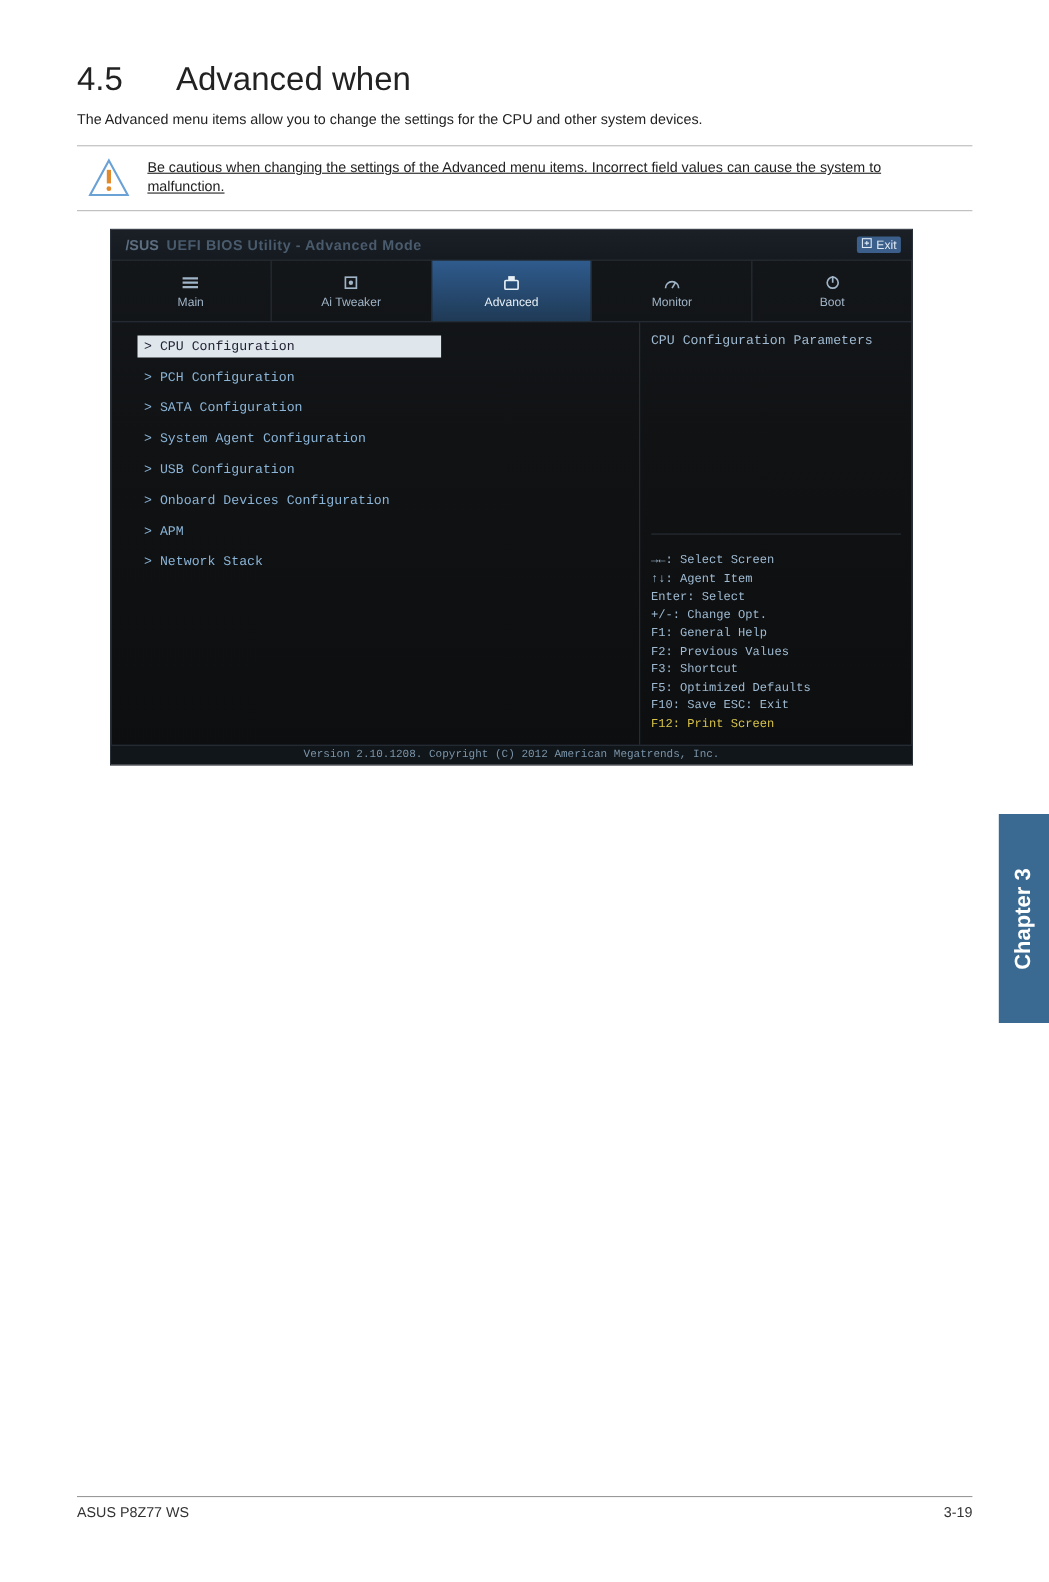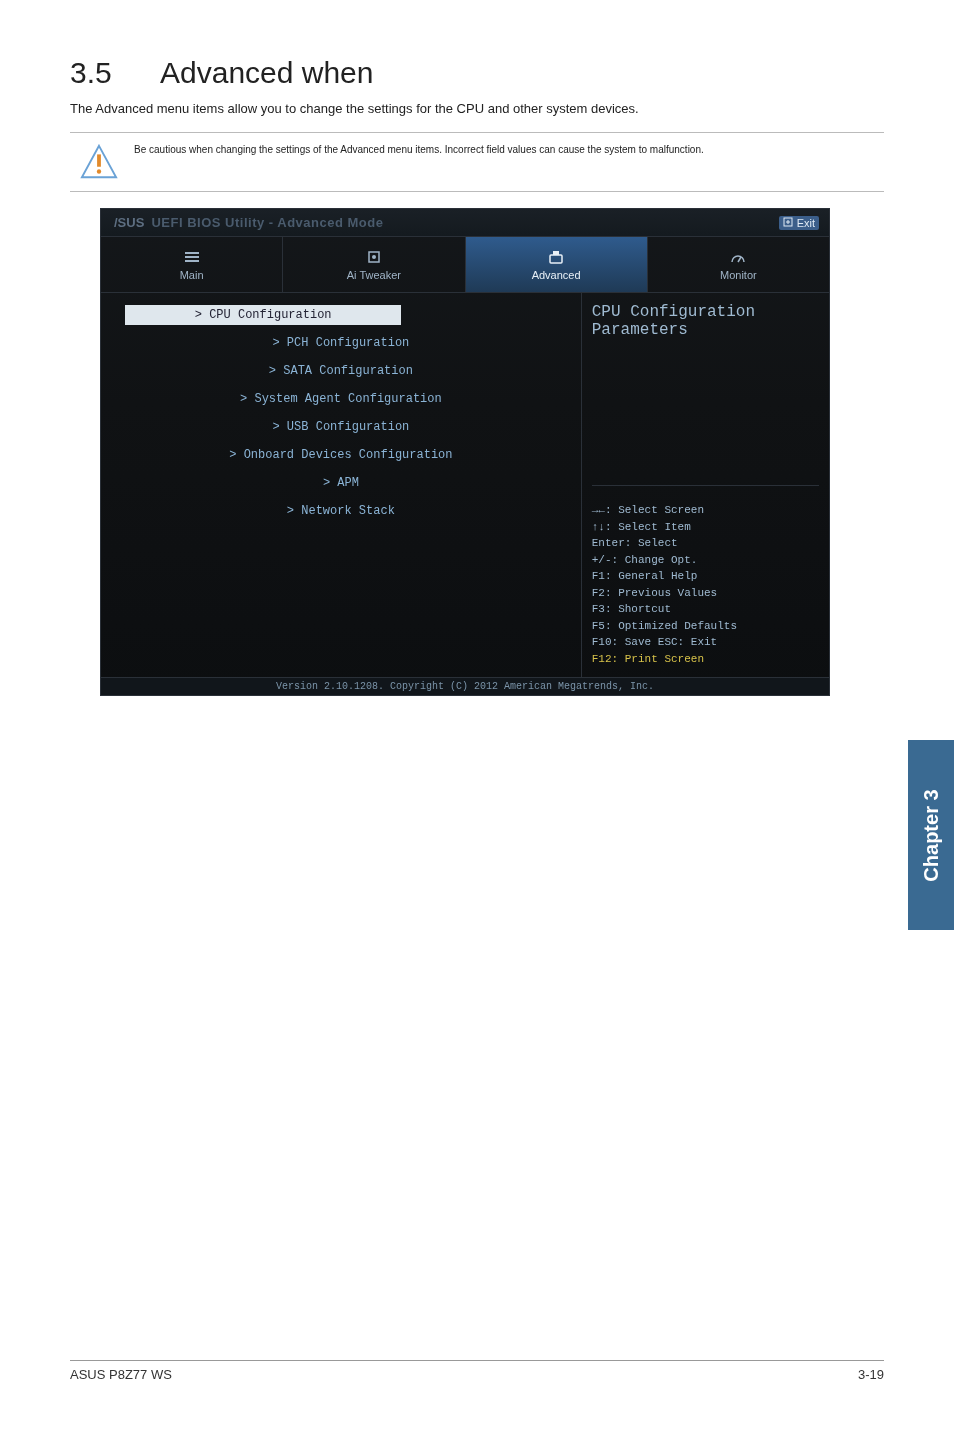--- a/index.html
+++ b/index.html
@@ -36,23 +36,24 @@
     padding: 10px 0 10px 0;
     margin-left: 0px;
   }
   .note-icon {
     width: 38px; height: 38px;
     flex: 0 0 38px;
     position: relative;
     margin-left: 10px;
   }
   .note-text {
-    font-size: 10px;
+    font-size: 13px;
     line-height: 1.4;
     padding-right: 10px;
+    text-decoration: underline;
   }
 
   
   .bios {
     margin: 16px 0 0 30px;
     width: 730px;
     height: 488px;
     background: linear-gradient(#14171a 0%, #101214 40%, #0c0e10 100%);
     position: relative;
     font-family: "Courier New", monospace;
@@ -105,21 +106,20 @@
   }
   .tab-icon { width: 18px; height: 16px; display:flex; align-items:center; justify-content:center; }
   .bios-body {
     display: flex;
     height: calc(100% - 28px - 56px - 18px);
   }
   .bios-left {
     flex: 1.9;
     padding: 12px 24px;
     position: relative;
-    text-align: center;
   }
   .bios-right {
     flex: 1;
     border-left: 1px solid #2a3038;
     padding: 10px 10px;
     display: flex;
     flex-direction: column;
   }
   .menu-item {
     padding: 3px 6px;
@@ -127,21 +127,21 @@
     color: #8bb4d6;
     font-size: 12px;
   }
   .menu-item.selected {
     background: #dfe7ed;
     color: #223;
     width: 64%;
   }
   .right-title {
     color: #9fbad1;
-    font-size: 16px;
+    font-size: 12px;
     margin-bottom: 8px;
   }
   .right-help {
     margin-top: auto;
     border-top: 1px solid #2a3038;
     padding-top: 16px;
     color: #9fbad1;
     font-size: 11px;
     line-height: 1.5;
   }
@@ -187,21 +187,21 @@
     justify-content: space-between;
     font-size: 13px;
     color: #333;
   }
 </style>
 </head>
 <body>
 
 <div class="page">
   <h1 class="section-title">
-    <span class="num">3.5</span><span>Advanced when</span>
+    <span class="num">4.5</span><span>Advanced when</span>
   </h1>
   <p class="intro">The Advanced menu items allow you to change the settings for the CPU and other system devices.</p>
 
   <div class="note-block">
     <div class="note-icon">
       <svg viewBox="0 0 40 40" width="38" height="38">
         <polygon points="20,3 38,36 2,36" fill="none" stroke="#6aa2d6" stroke-width="2"></polygon>
         <rect x="18" y="12" width="4" height="13" fill="#e28a2b"></rect>
         <circle cx="20" cy="30" r="2.3" fill="#e28a2b"></circle>
       </svg>
@@ -258,38 +258,47 @@
         </div>
         <div class="bios-tab">
           <div class="tab-icon">
             <svg width="18" height="16" viewBox="0 0 18 16">
               <path d="M3 13 A6 6 0 0 1 15 13" fill="none" stroke="currentColor" stroke-width="1.5"></path>
               <line x1="9" y1="13" x2="12" y2="8" stroke="currentColor" stroke-width="1.5"></line>
             </svg>
           </div>
           <div>Monitor</div>
         </div>
+        <div class="bios-tab">
+          <div class="tab-icon">
+            <svg width="18" height="16" viewBox="0 0 18 16">
+              <circle cx="9" cy="8" r="5" fill="none" stroke="currentColor" stroke-width="1.5"></circle>
+              <line x1="9" y1="2" x2="9" y2="8" stroke="currentColor" stroke-width="1.5"></line>
+            </svg>
+          </div>
+          <div>Boot</div>
+        </div>
       </div>
 
     <div class="bios-body">
       <div class="bios-left" id="bios-menu">
           <div class="menu-item selected">&gt; CPU Configuration</div>
           <div class="menu-item">&gt; PCH Configuration</div>
           <div class="menu-item">&gt; SATA Configuration</div>
           <div class="menu-item">&gt; System Agent Configuration</div>
           <div class="menu-item">&gt; USB Configuration</div>
           <div class="menu-item">&gt; Onboard Devices Configuration</div>
           <div class="menu-item">&gt; APM</div>
           <div class="menu-item">&gt; Network Stack</div>
         </div>
       <div class="bios-right">
         <div class="right-title">CPU Configuration Parameters</div>
         <div class="right-help" id="bios-help">
             <div>→←: Select Screen</div>
-            <div>↑↓: Select Item</div>
+            <div>↑↓: Agent Item</div>
             <div>Enter: Select</div>
             <div>+/-: Change Opt.</div>
             <div>F1: General Help</div>
             <div>F2: Previous Values</div>
             <div>F3: Shortcut</div>
             <div>F5: Optimized Defaults</div>
             <div>F10: Save  ESC: Exit</div>
             <div class="yellow">F12: Print Screen</div>
           </div>
       </div>

